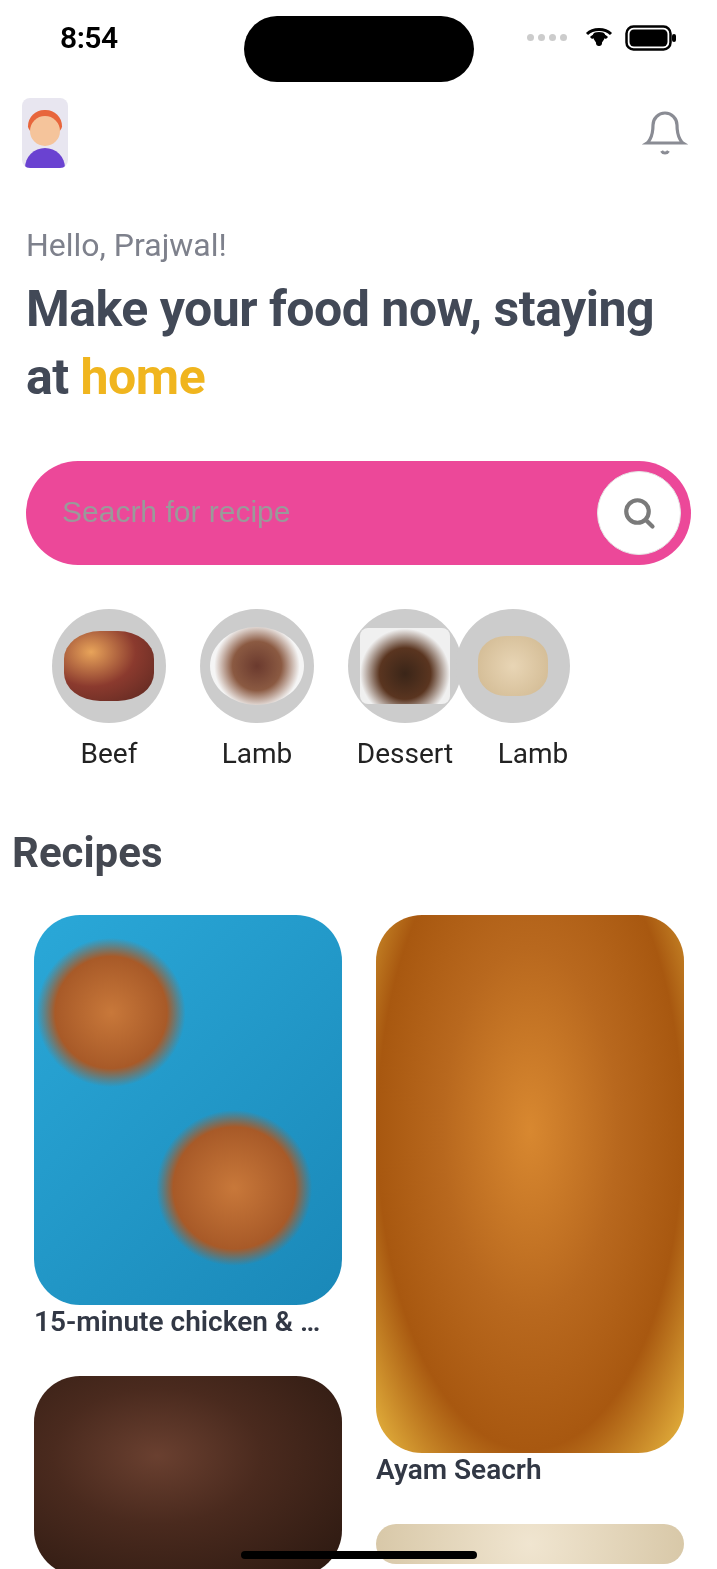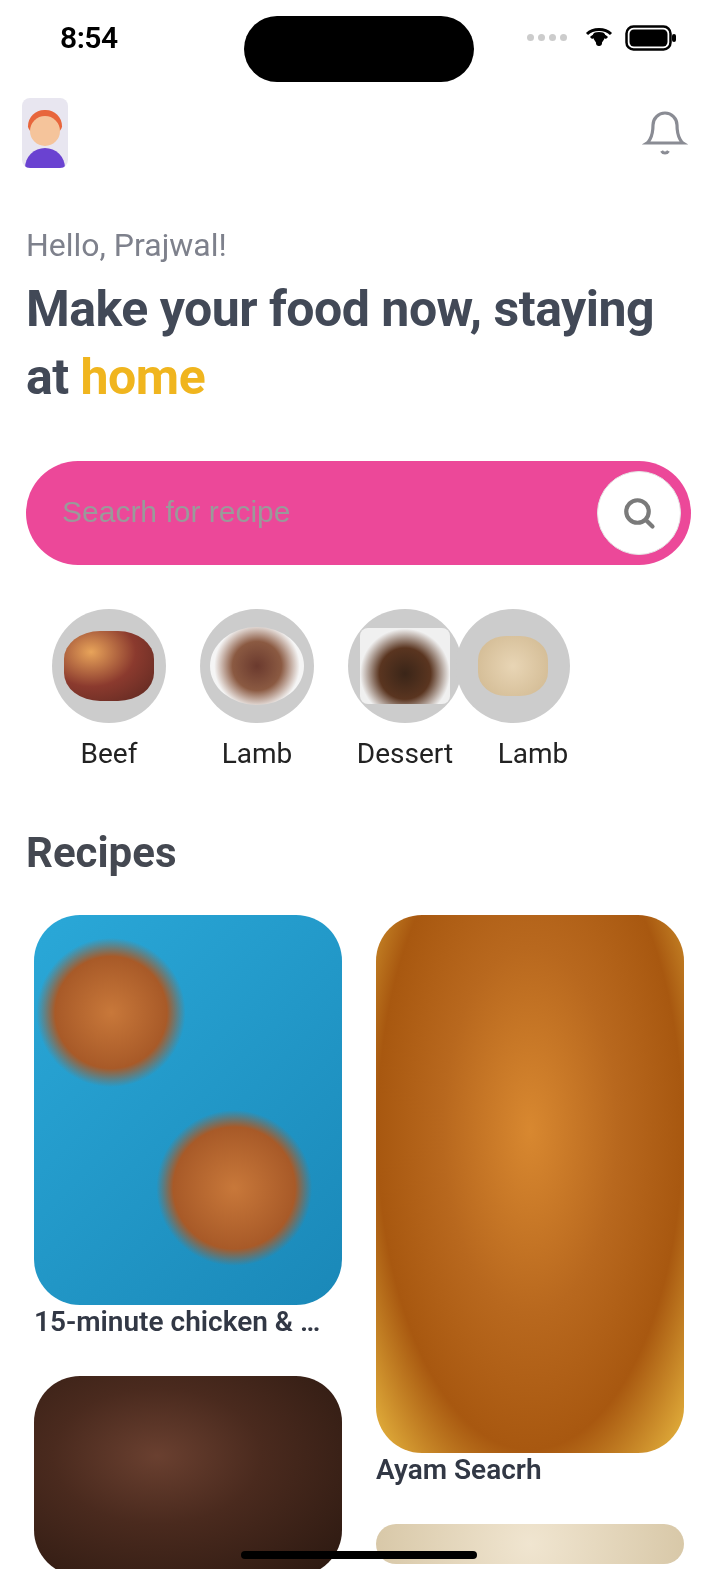--- a/index.html
+++ b/index.html
@@ -164,21 +164,21 @@
       justify-content: center;
       position: relative;
       overflow: hidden;
     }
     .cat-circle.active { background: #f5b71f; }
     .cat-label {
       font-size: 28px;
       color: #222;
     }
     .section-title {
-      padding: 58px 26px 0;
+      padding: 58px 12px 0;
       font-size: 42px;
       font-weight: 700;
       color: #444851;
     }
     .recipes-grid {
       display: flex;
       gap: 34px;
       padding: 38px 34px 0;
     }
     .recipes-col {

